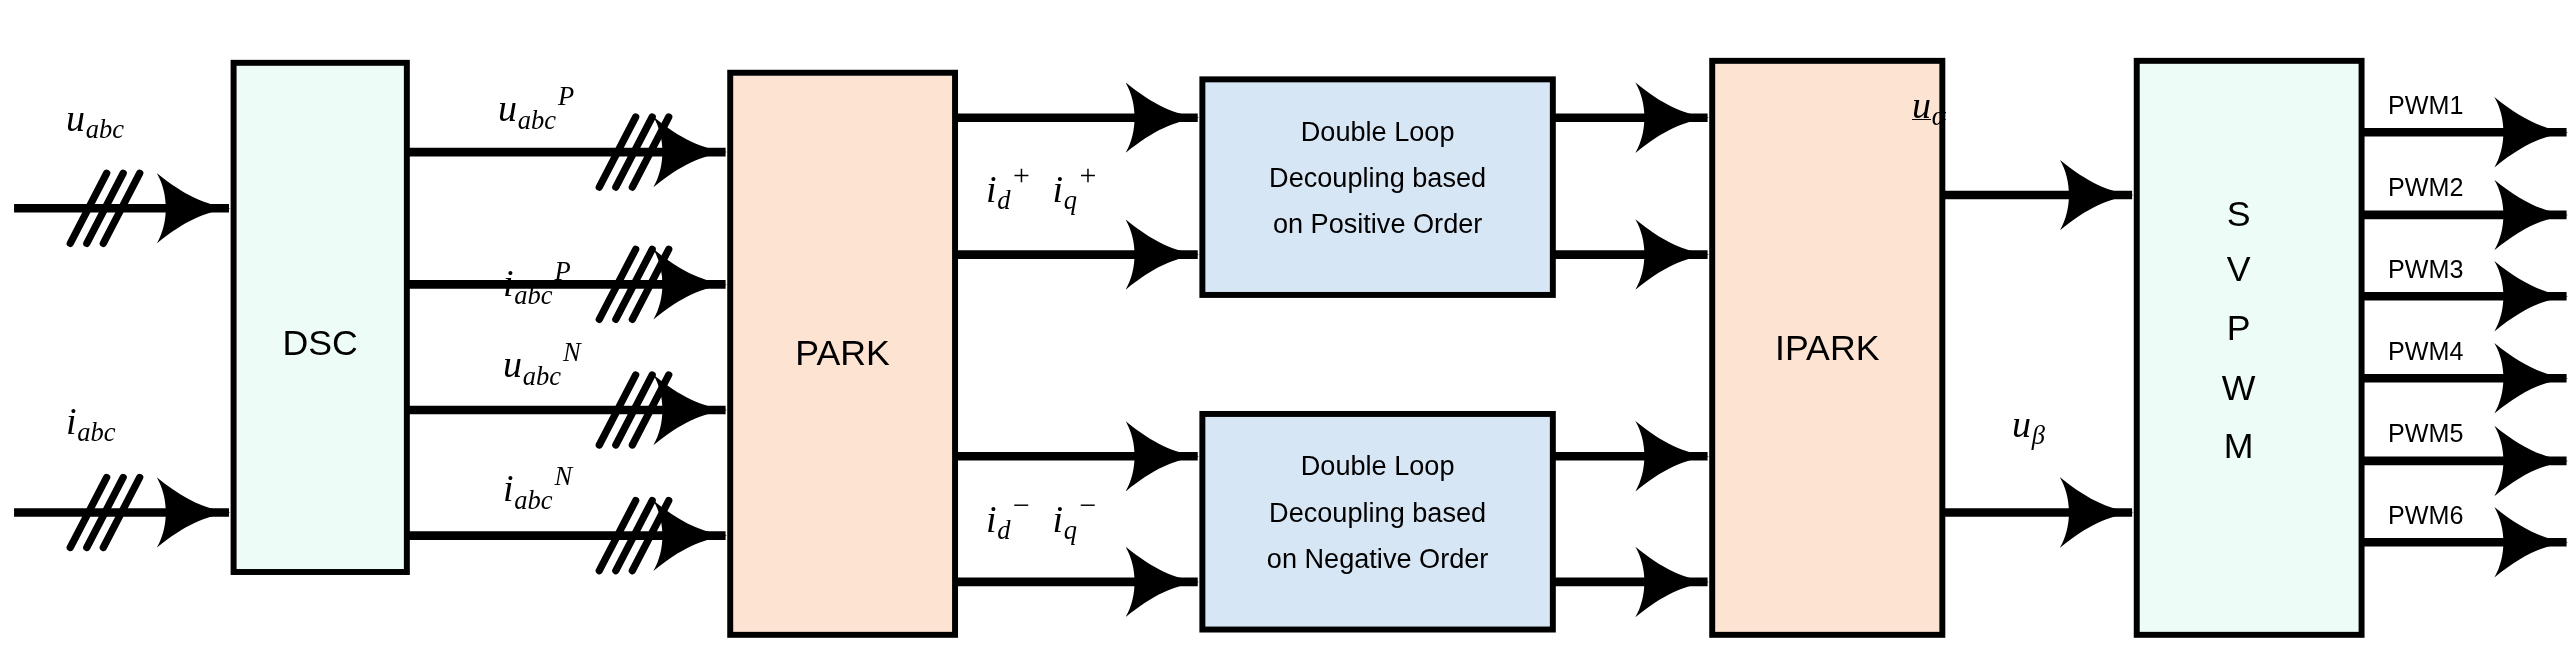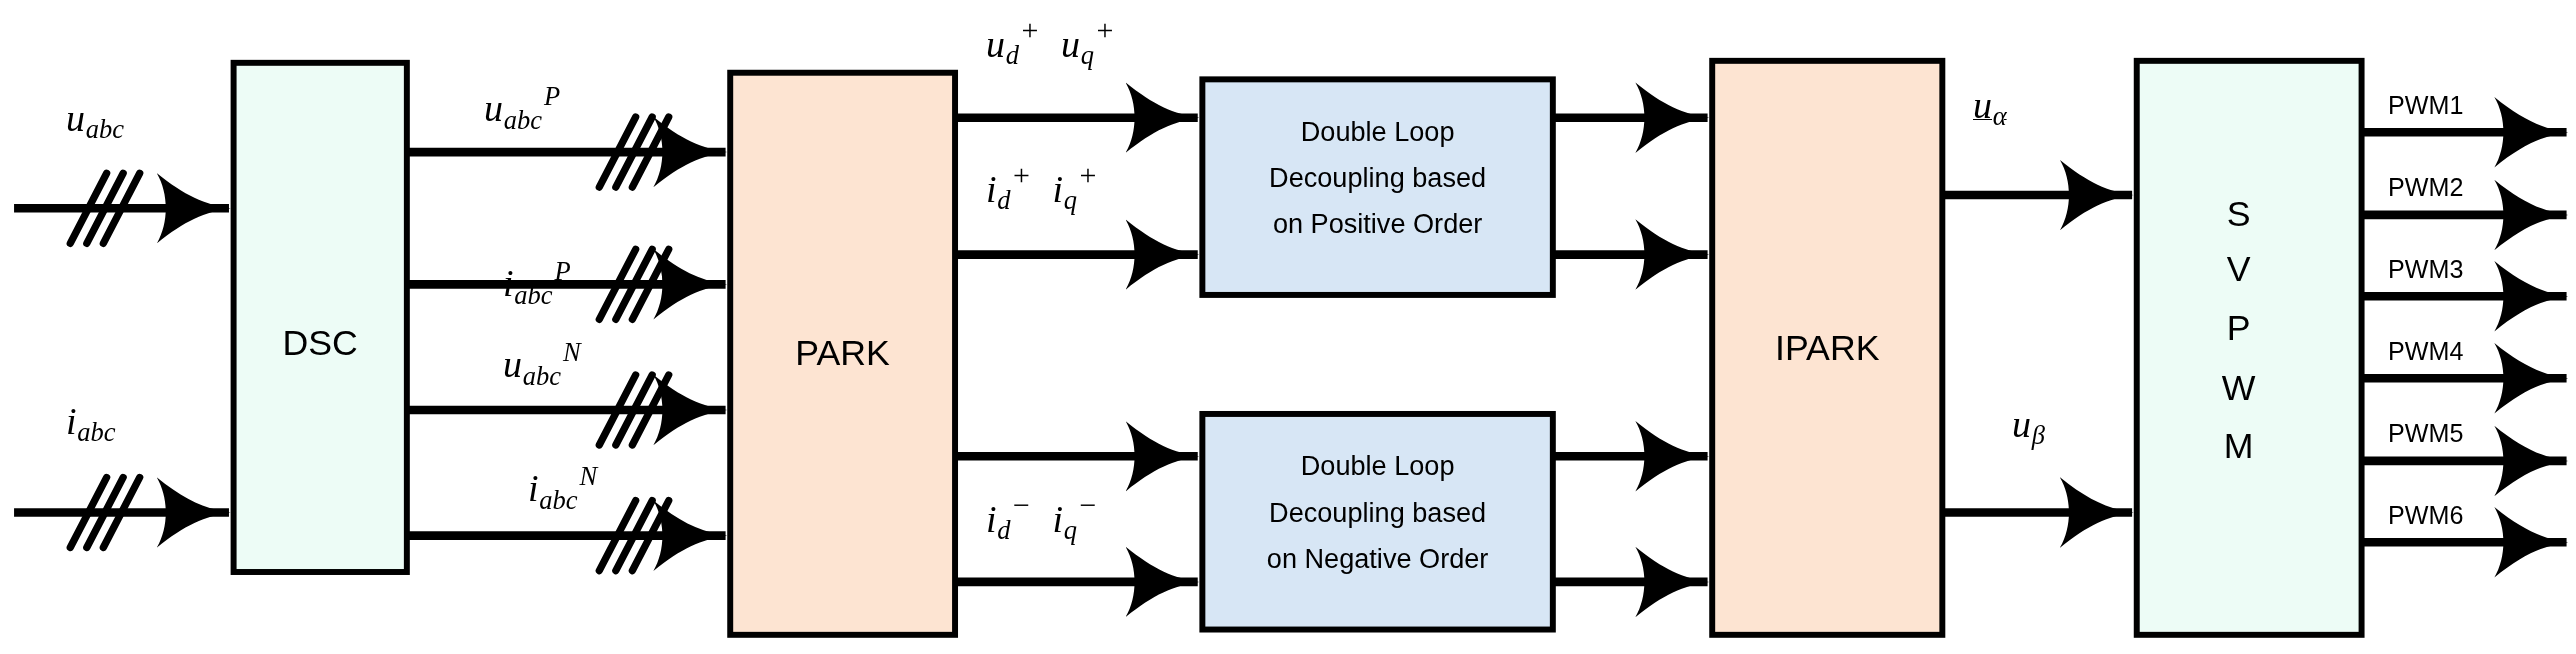--- a/index.html
+++ b/index.html
@@ -148,44 +148,41 @@
     <text class="pwm-label" x="3610" y="792">PWM6</text>
   </svg>
 
   <div class="mtag" style="left:66px;top:99px;">
     <span class="mbase">u</span><span class="msub">abc</span>
   </div>
   <div class="mtag" style="left:66px;top:402px;">
     <span class="mbase">i</span><span class="msub">abc</span>
   </div>
 
-  <div class="mtag" style="left:484px;top:83px;">
+  <div class="mtag" style="left:498px;top:83px;">
     <span class="mbase">u</span><span class="msub">abc</span><span class="msup">P</span>
   </div>
   <div class="mtag" style="left:503px;top:214px;margin-top:44px;">
     <span class="mbase">i</span><span class="msub">abc</span><span class="msup">P</span>
   </div>
   <div class="mtag" style="left:503px;top:339px;">
     <span class="mbase">u</span><span class="msub">abc</span><span class="msup">N</span>
   </div>
-  <div class="mtag" style="left:503px;top:463px;margin-left:25px;">
+  <div class="mtag" style="left:503px;top:463px;">
     <span class="mbase">i</span><span class="msub">abc</span><span class="msup">N</span>
   </div>
 
-  <div class="mtag" style="left:986px;top:14.6px;">
-    <span class="mbase">u</span><span class="msub">d</span><span class="msup-sign">+</span><span class="gap"></span><span class="mbase">u</span><span class="msub">q</span><span class="msup-sign">+</span>
-  </div>
   <div class="mtag" style="left:986px;top:160px;">
     <span class="mbase">i</span><span class="msub">d</span><span class="msup-sign">+</span><span class="gap"></span><span class="mbase">i</span><span class="msub">q</span><span class="msup-sign">+</span>
   </div>
   <div class="mtag" style="left:986px;top:490px;text-align:right;">
     <span class="mbase">i</span><span class="msub">d</span><span class="msup-sign">−</span><span class="gap"></span><span class="mbase">i</span><span class="msub">q</span><span class="msup-sign">−</span>
   </div>
 
-  <div class="mtag" style="left:1973px;top:86px;text-decoration:underline;">
+  <div class="mtag" style="left:1912px;top:86px;text-decoration:underline;">
     <span class="mbase">u</span><span class="msub">α</span>
   </div>
   <div class="mtag" style="left:2012px;top:405px;">
     <span class="mbase">u</span><span class="msub">β</span>
   </div>
 
 </div>
 
 
 </body></html>

